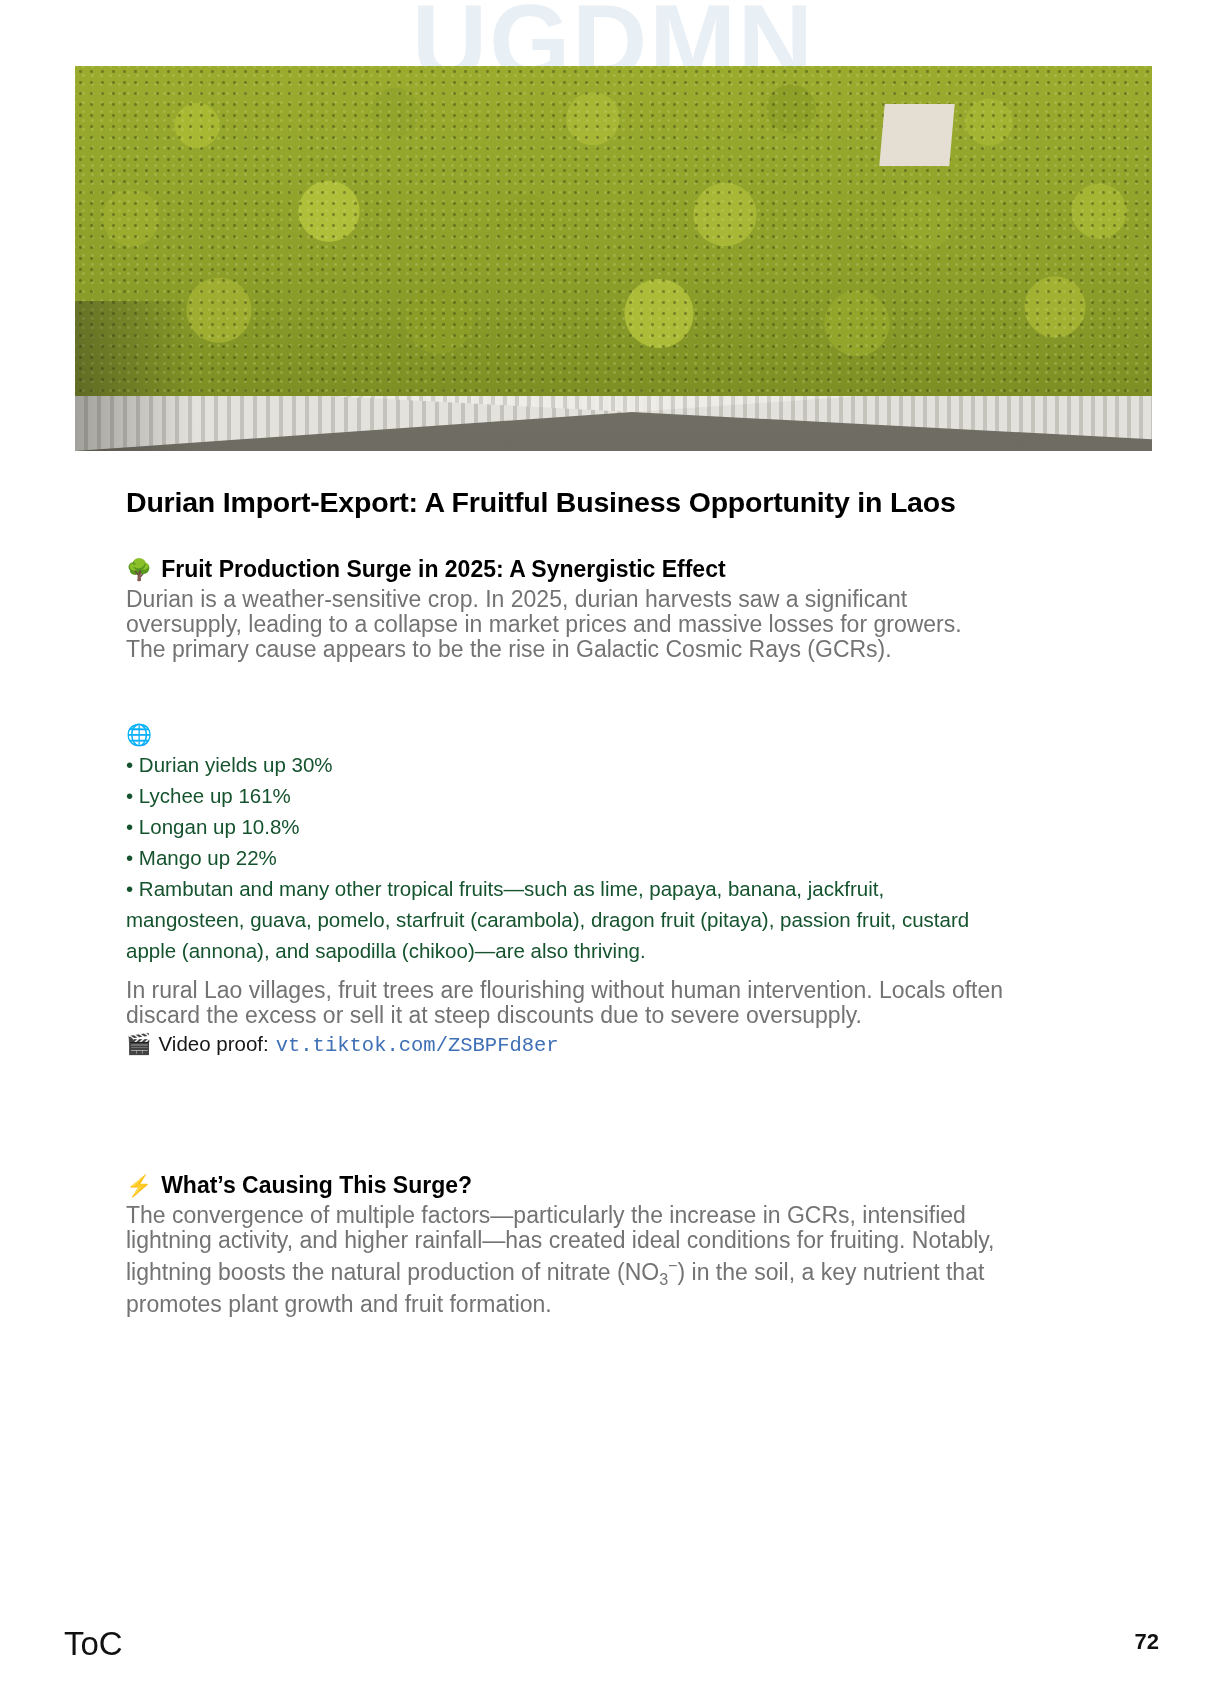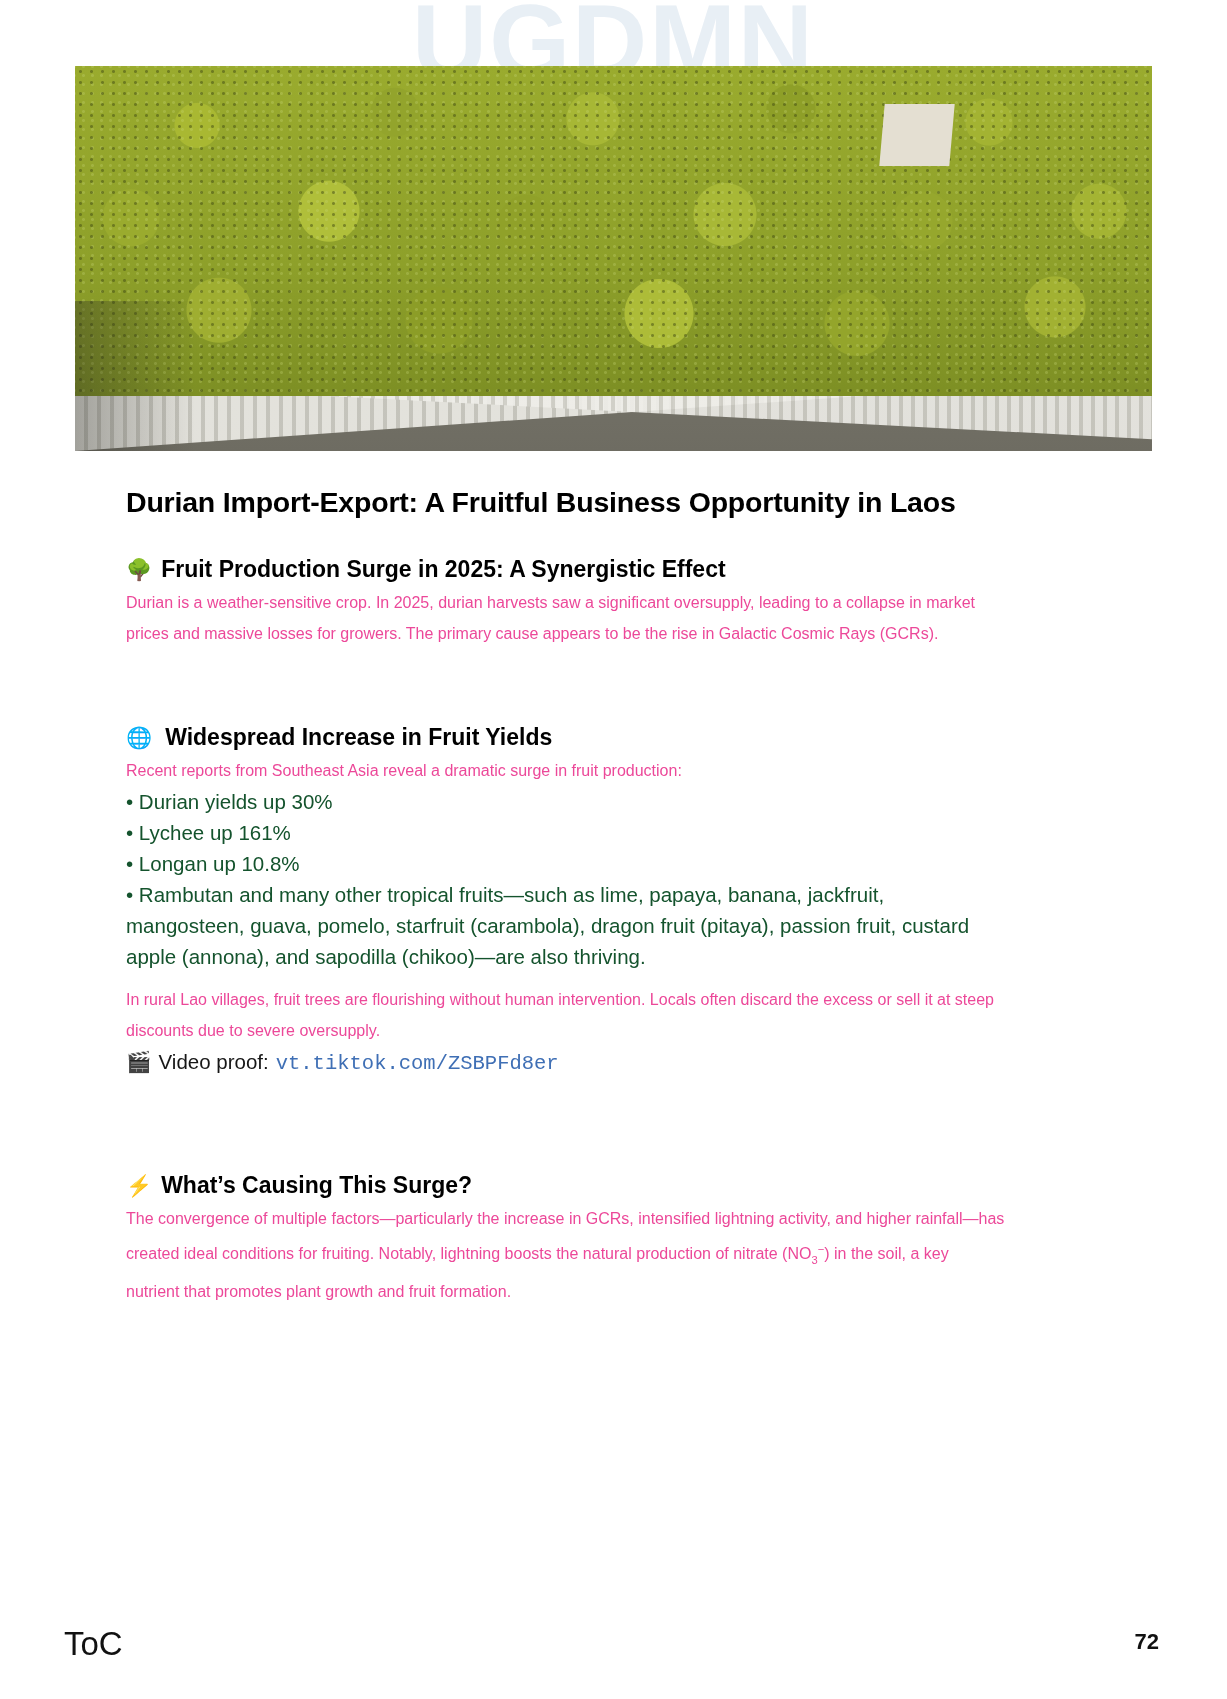--- a/index.html
+++ b/index.html
@@ -163,23 +163,23 @@
     gap: 9px;
     margin-bottom: 4px;
   }
   .sec-head .ico {
     font-size: 21px;
     line-height: 1;
     display: inline-block;
   }
 
   .body-text {
-    font-size: 16px;
-    line-height: 31px;
-    color: #ec4899;
+    font-size: 23px;
+    line-height: 25px;
+    color: #737373;
   }
 
   .bullets {
     font-size: 20.5px;
     line-height: 31px;
     color: #14532d;
   }
 
   .link {
     color: #3f6fb5;
@@ -237,27 +237,26 @@
     <div class="sec-head">
       <span class="ico">🌳</span>
       <span>Fruit Production Surge in 2025: A Synergistic Effect</span>
     </div>
     <div class="body-text">Durian is a weather-sensitive crop. In 2025, durian harvests saw a significant oversupply, leading to a collapse in market prices and massive losses for growers. The primary cause appears to be the rise in Galactic Cosmic Rays (GCRs).</div>
   </div>
 
   <div class="section" style="top:724px;">
     <div class="sec-head" style="gap:13px;">
       <span class="ico">🌐</span>
-      <span>Widespread Increase in Fruit Yields</span>
-    </div>
-    <div class="body-text">Recent reports from Southeast Asia reveal a dramatic surge in fruit production:</div>
+    </div>
     <div class="bullets">
       <div>• Durian yields up 30%</div>
       <div>• Lychee up 161%</div>
       <div>• Longan up 10.8%</div>
+      <div>• Mango up 22%</div>
       <div>• Rambutan and many other tropical fruits—such as lime, papaya, banana, jackfruit, mangosteen, guava, pomelo, starfruit (carambola), dragon fruit (pitaya), passion fruit, custard apple (annona), and sapodilla (chikoo)—are also thriving.</div>
     </div>
     <div class="body-text" style="margin-top:12px;">In rural Lao villages, fruit trees are flourishing without human intervention. Locals often discard the excess or sell it at steep discounts due to severe oversupply.</div>
     <div class="videoline">
       <span>🎬</span>
       <span>Video proof:</span>
       <a class="link" href="#">vt.tiktok.com/ZSBPFd8er</a>
     </div>
   </div>
 

